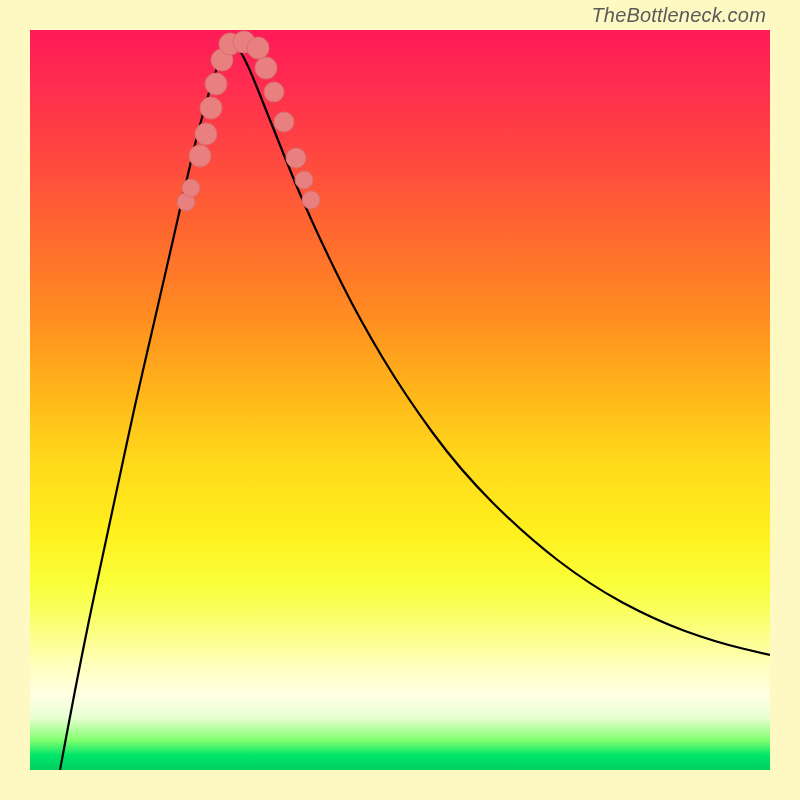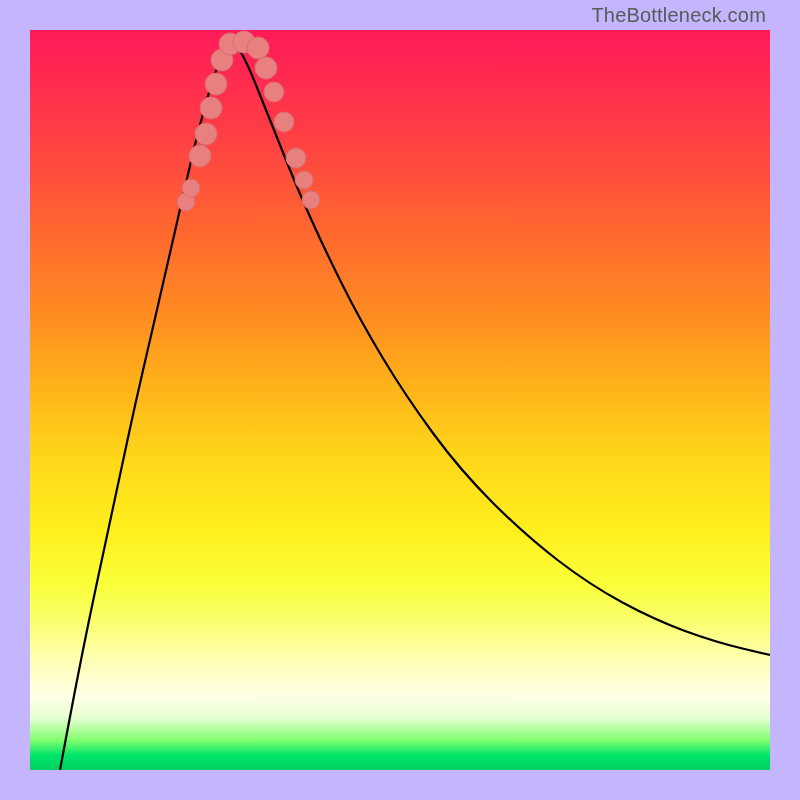--- a/index.html
+++ b/index.html
@@ -8,21 +8,22 @@
     width: 800px;
     height: 800px;
     overflow: hidden;
     background: #000;
     font-family: Arial, Helvetica, sans-serif;
   }
   .frame {
     position: relative;
     width: 800px;
     height: 800px;
-    background: #c4b5fd;
+    background: #fef9c3;
+    font-style: italic;
   }
   .plot-area {
     position: absolute;
     left: 30px;
     top: 30px;
     width: 740px;
     height: 740px;
     overflow: hidden;
   }
   .gradient-bg {

